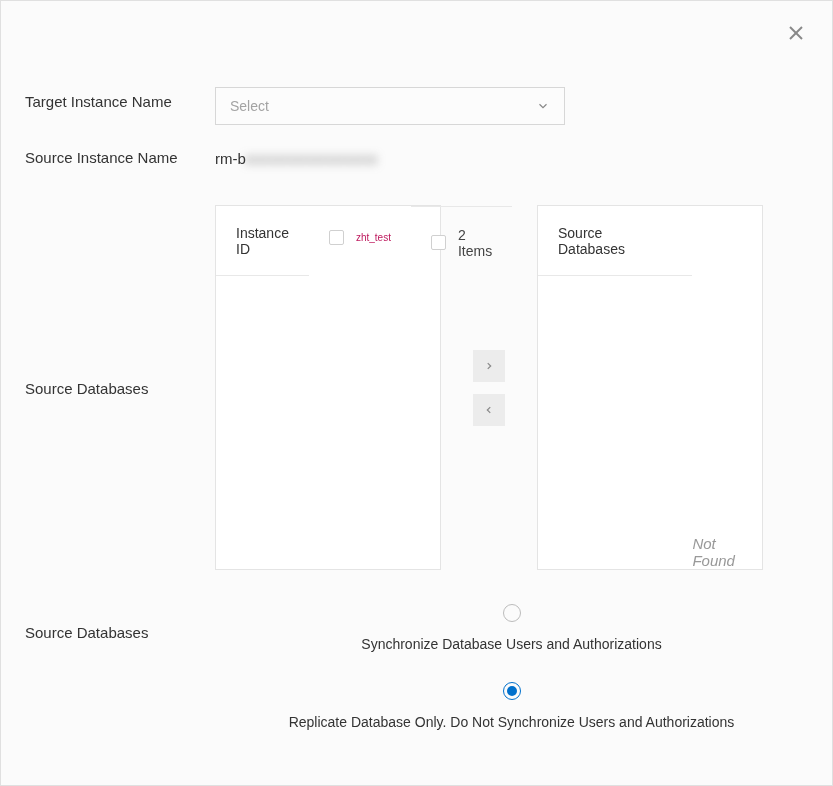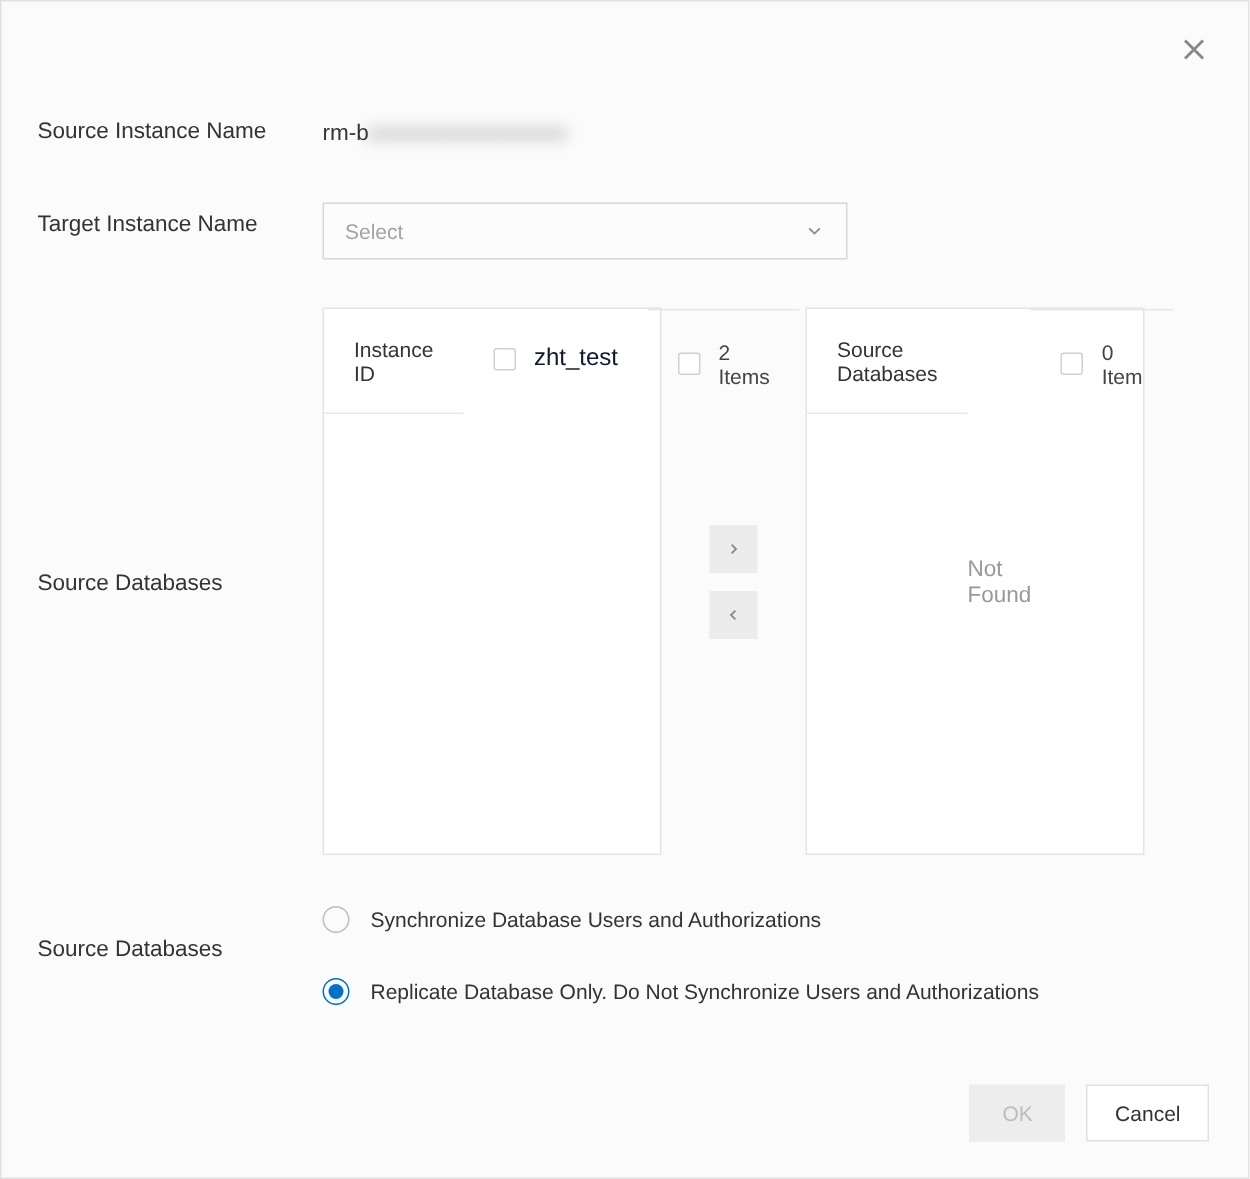--- a/index.html
+++ b/index.html
@@ -108,32 +108,33 @@
     border-bottom: 1px solid #e8e8e8;
     display: flex;
     align-items: center;
     padding: 0 20px;
     font-size: 14px;
     color: #333;
   }
   .panel-body {
     flex: 1 1 auto;
     padding: 24px 20px 8px 20px;
-    font-size: 16px;
-    color: #0f172a;
+    font-size: 10px;
+    color: #be185d;
     display: flex;
     flex-direction: column;
     gap: 22px;
   }
   .panel-body.empty {
     align-items: center;
-    justify-content: center;
+    justify-content: flex-end;
     color: #999;
     font-size: 15px;
     padding: 0;
+    font-style: italic;
   }
   .panel-footer {
     height: 72px;
     border-top: 1px solid #e8e8e8;
     display: flex;
     align-items: center;
     padding: 4px 20px;
     gap: 12px;
     font-size: 14px;
     color: #444;
@@ -171,20 +172,21 @@
     display: flex;
     flex-direction: column;
     gap: 30px;
     padding-top: 2px;
   }
   .radio-row {
     display: flex;
     align-items: center;
     gap: 14px;
     cursor: pointer;
+    flex-direction: column;
   }
   .radio {
     width: 18px;
     height: 18px;
     border: 1px solid #bcbcbc;
     border-radius: 50%;
     flex: 0 0 18px;
     display: flex;
     align-items: center;
     justify-content: center;
@@ -239,41 +241,41 @@
   <div class="dialog-header">
     <div class="close-btn">
       <svg viewBox="0 0 24 24" fill="none" stroke="currentColor" stroke-width="2.5">
           <line x1="4" y1="4" x2="20" y2="20"></line>
           <line x1="20" y1="4" x2="4" y2="20"></line>
         </svg>
     </div>
   </div>
 
   <div class="form">
-
-    <div class="form-row first">
-      <div class="form-label">Source Instance Name</div>
-      <div class="form-value source-name-value">
-        <span>rm-b</span>
-          <span class="blur-span">xxxxxxxxxxxxxx</span>
-      </div>
-    </div>
 
     <div class="form-row">
       <div class="form-label">Target Instance Name</div>
       <div class="form-value">
         <div class="select-box">
           <span>Select</span>
           <svg class="chevron-down" viewBox="0 0 24 24" fill="none" stroke="currentColor" stroke-width="2">
               <polyline points="6 9 12 15 18 9"></polyline>
             </svg>
         </div>
       </div>
     </div>
 
+    <div class="form-row first">
+      <div class="form-label">Source Instance Name</div>
+      <div class="form-value source-name-value">
+        <span>rm-b</span>
+          <span class="blur-span">xxxxxxxxxxxxxx</span>
+      </div>
+    </div>
+
     <div class="form-row">
       <div class="form-label" style="padding-top:175px;">Source Databases</div>
       <div class="form-value">
         <div class="transfer">
 
           <div class="panel">
             <div class="panel-header">Instance ID</div>
             <div class="panel-body">
               <div class="chk-row">
                 <span class="chk"></span>
@@ -296,24 +298,20 @@
               <svg viewBox="0 0 24 24" fill="none" stroke="currentColor" stroke-width="3">
                   <polyline points="15 5 8 12 15 19"></polyline>
                 </svg>
             </div>
           </div>
 
           <div class="panel">
             <div class="panel-header">Source Databases</div>
             <div class="panel-body empty">
               <span>Not Found</span>
-            </div>
-            <div class="panel-footer">
-              <span class="chk"></span>
-              <span>0 Item</span>
             </div>
           </div>
 
         </div>
       </div>
     </div>
 
     <div class="form-row">
       <div class="form-label" style="padding-top:22px;">Source Databases</div>
       <div class="form-value">
@@ -327,18 +325,14 @@
                 <span class="radio-dot"></span>
               </span>
             <span class="radio-label">Replicate Database Only. Do Not Synchronize Users and Authorizations</span>
           </label>
         </div>
       </div>
     </div>
 
   </div>
 
-  <div class="dialog-footer">
-    <div class="btn primary-disabled">OK</div>
-    <div class="btn">Cancel</div>
-  </div>
 
 </div>
 
 </body></html>

